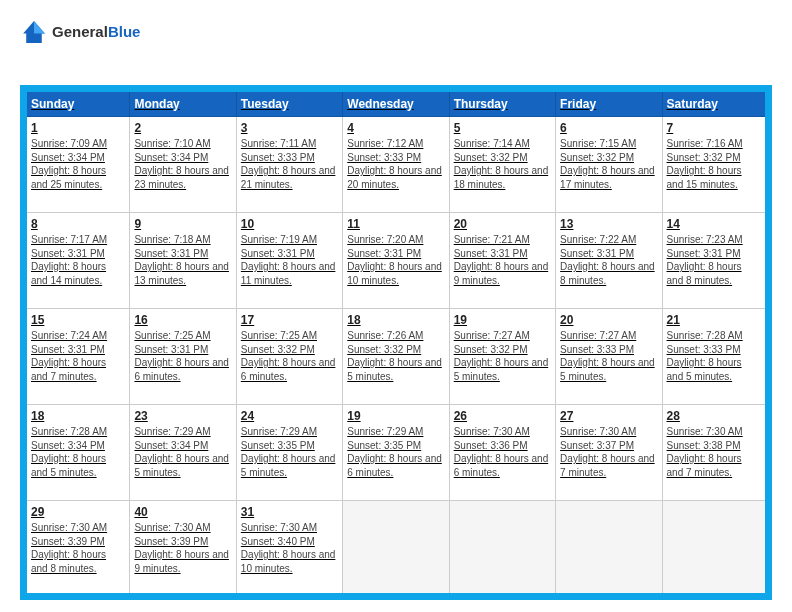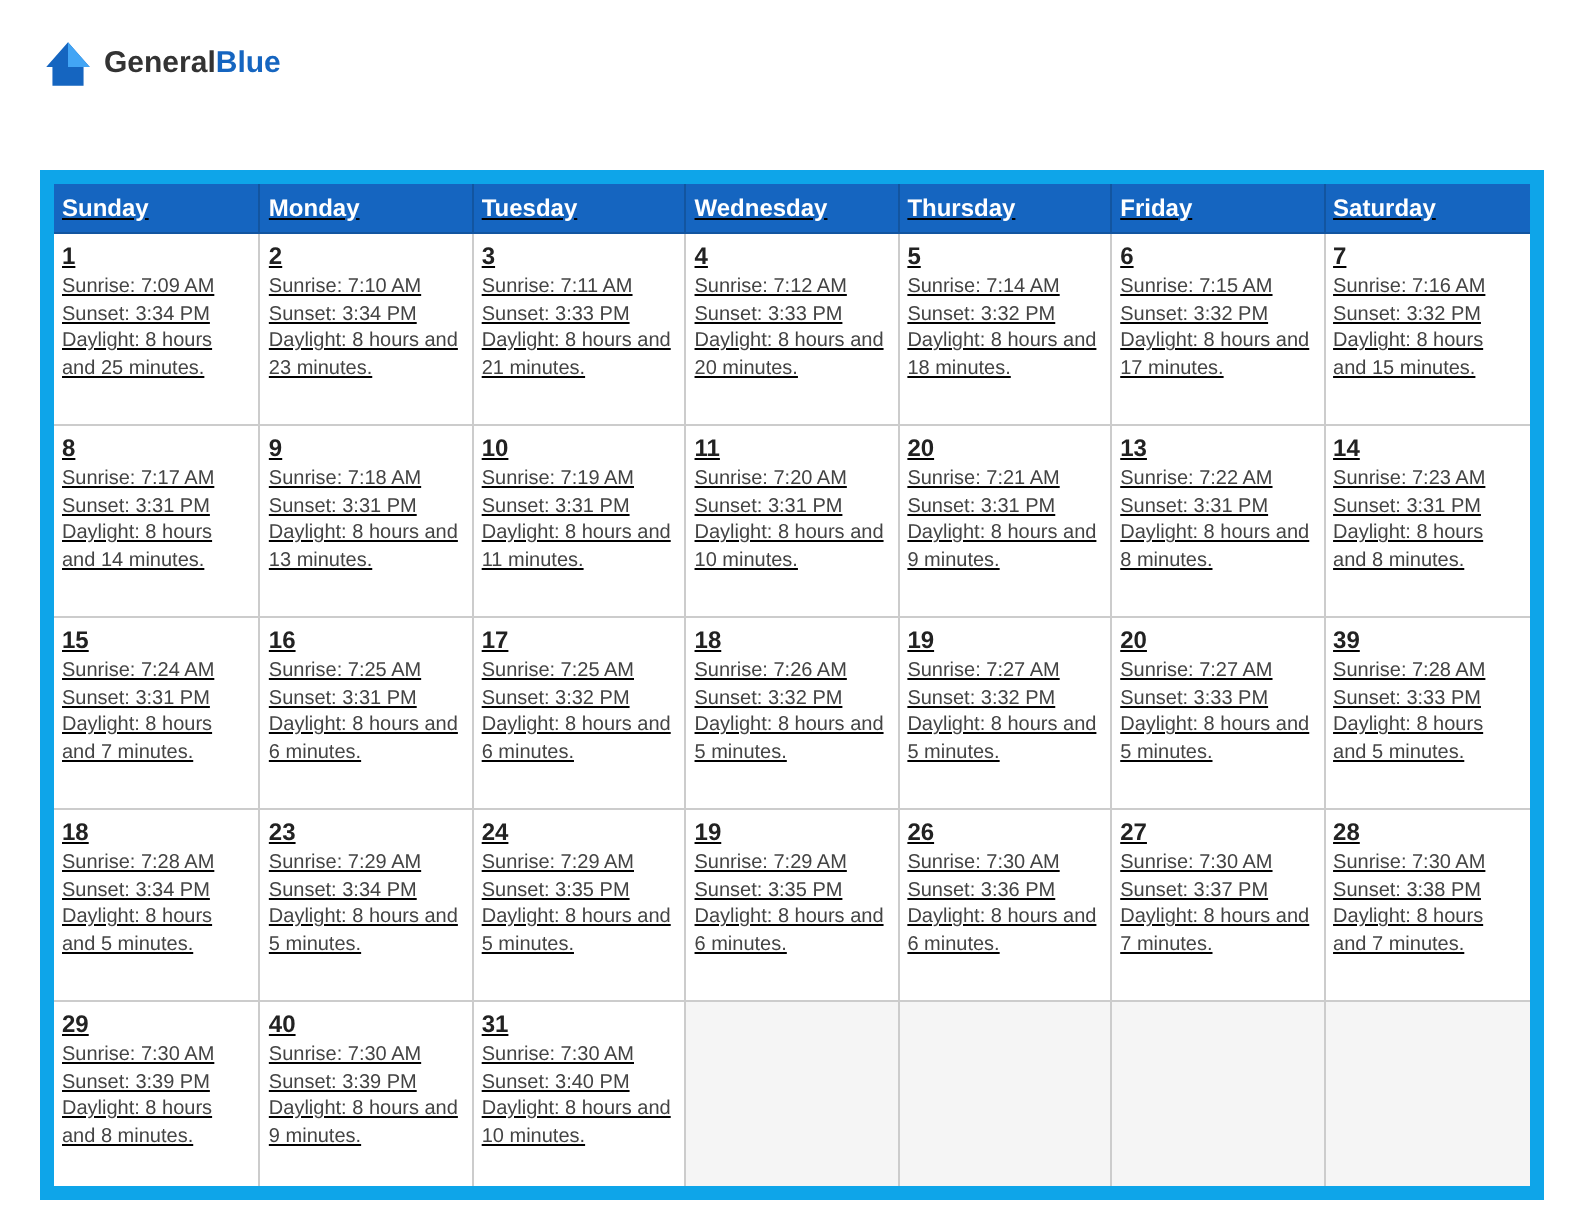--- a/index.html
+++ b/index.html
@@ -206,21 +206,21 @@
   </td>
           <td>
     <span class="day-num">19</span>
     <div class="day-info">Sunrise: 7:27 AM<br>Sunset: 3:32 PM<br>Daylight: 8 hours and 5 minutes.</div>
   </td>
           <td>
     <span class="day-num">20</span>
     <div class="day-info">Sunrise: 7:27 AM<br>Sunset: 3:33 PM<br>Daylight: 8 hours and 5 minutes.</div>
   </td>
           <td>
-    <span class="day-num">39</span>
+    <span class="day-num">21</span>
     <div class="day-info">Sunrise: 7:28 AM<br>Sunset: 3:33 PM<br>Daylight: 8 hours and 5 minutes.</div>
   </td>
         </tr>
         <tr>
           <td>
     <span class="day-num">18</span>
     <div class="day-info">Sunrise: 7:28 AM<br>Sunset: 3:34 PM<br>Daylight: 8 hours and 5 minutes.</div>
   </td>
           <td>
     <span class="day-num">23</span>

